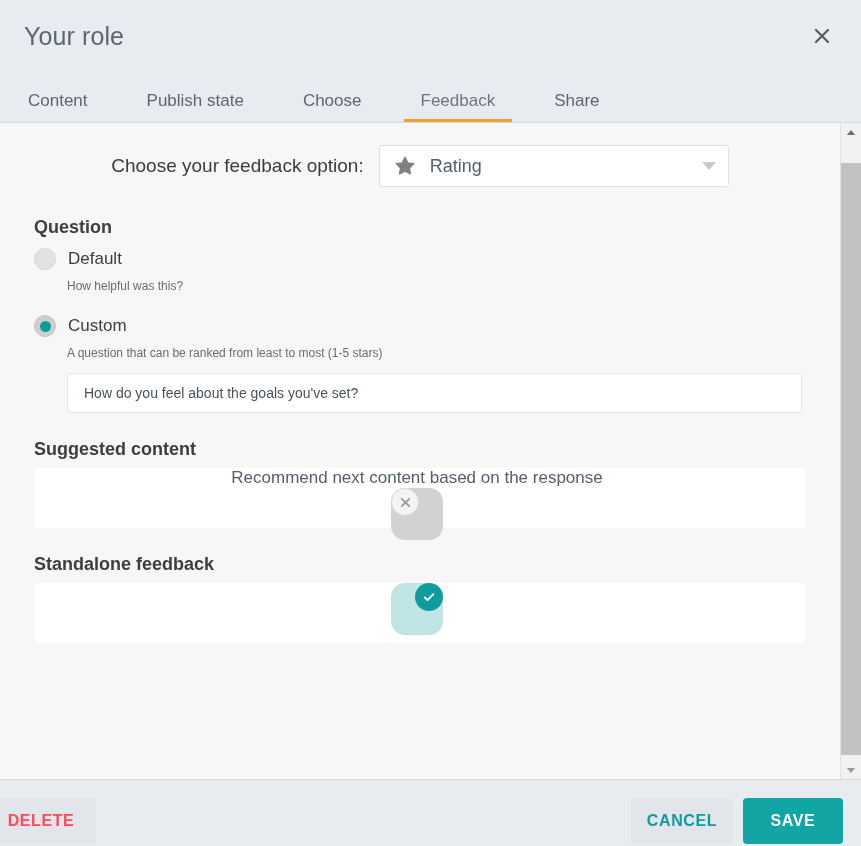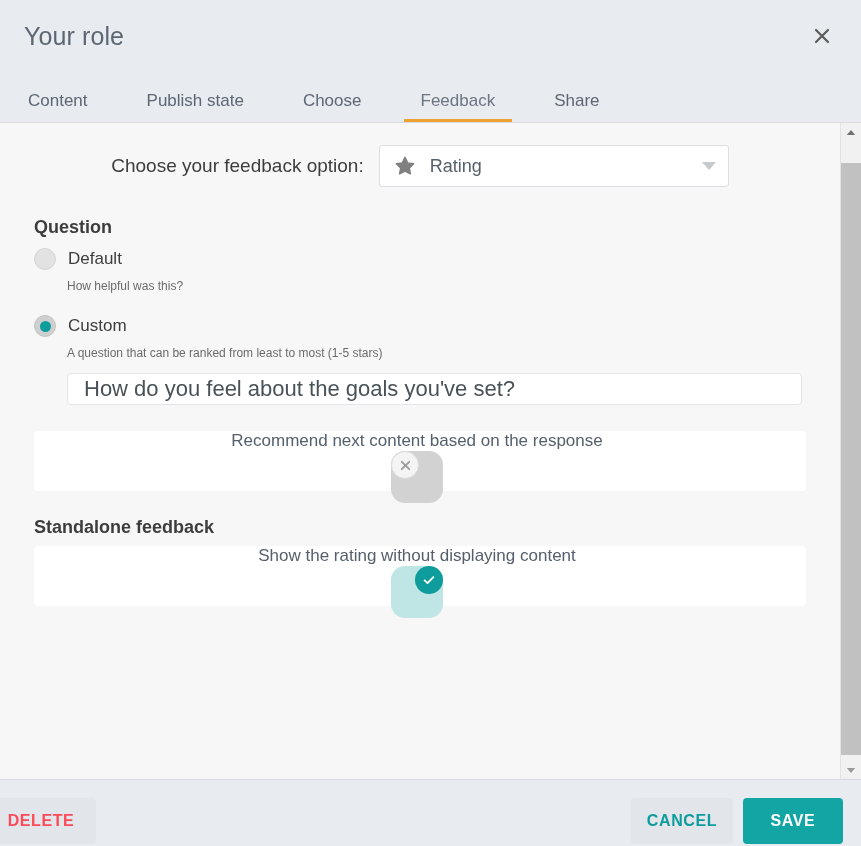--- a/index.html
+++ b/index.html
@@ -210,28 +210,28 @@
   }
   .radio-hint {
     font-size: 12px;
     color: #6b6b6b;
     margin: 9px 0 0 33px;
   }
 
   .text-input {
     display: block;
     width: 735px;
-    height: 32px;
+    height: 40px;
     margin: 13px 0 0 33px;
     background: #ffffff;
     border: 1px solid #e3e5e8;
     border-radius: 4px;
     box-sizing: border-box;
     padding: 0 16px;
-    font-size: 22px;
+    font-size: 14px;
     color: #4a5259;
     font-family: "Liberation Sans", sans-serif;
     outline: none;
   }
 
   .block { margin-top: 26px; }
 
   
   .card {
     background: #ffffff;
@@ -363,36 +363,36 @@
         <div class="radio-row" style="margin-top:22px;">
           <span class="radio checked"></span>
           <span class="radio-label">Custom</span>
         </div>
         <div class="radio-hint">A question that can be ranked from least to most (1-5 stars)</div>
 
         <input class="text-input" type="text" value="How do you feel about the goals you've set?" style="">
       </div>
 
       <div class="block">
+        <div class="section-title">Suggested content</div>
         <div class="card">
           <div class="card-label">Recommend next content based on the response</div>
           <div class="toggle off">
             <span class="knob">
               <svg width="13" height="13" viewBox="0 0 14 14">
                 <path d="M3 3 L11 11 M11 3 L3 11" stroke="#9a9a9a" stroke-width="2" stroke-linecap="round" fill="none"></path>
               </svg>
             </span>
           </div>
         </div>
       </div>
 
       <div class="block">
         <div class="section-title">Standalone feedback</div>
         <div class="card">
-          <div class="card-label">Show the rating without displaying content</div>
           <div class="toggle on">
             <span class="knob">
               <svg width="14" height="14" viewBox="0 0 16 16">
                 <path d="M3 8.4 L6.3 11.6 L13 4.8" stroke="#ffffff" stroke-width="2.1" fill="none" stroke-linecap="round" stroke-linejoin="round"></path>
               </svg>
             </span>
           </div>
         </div>
       </div>
 

